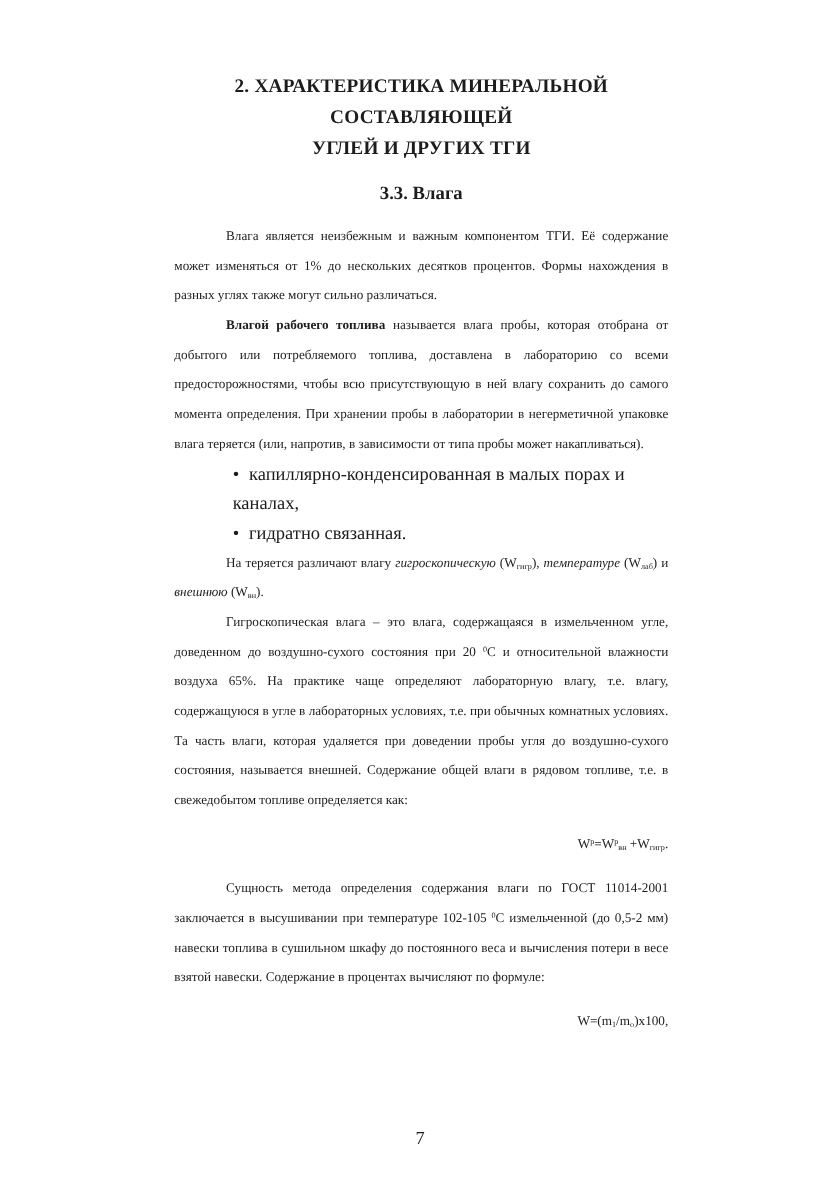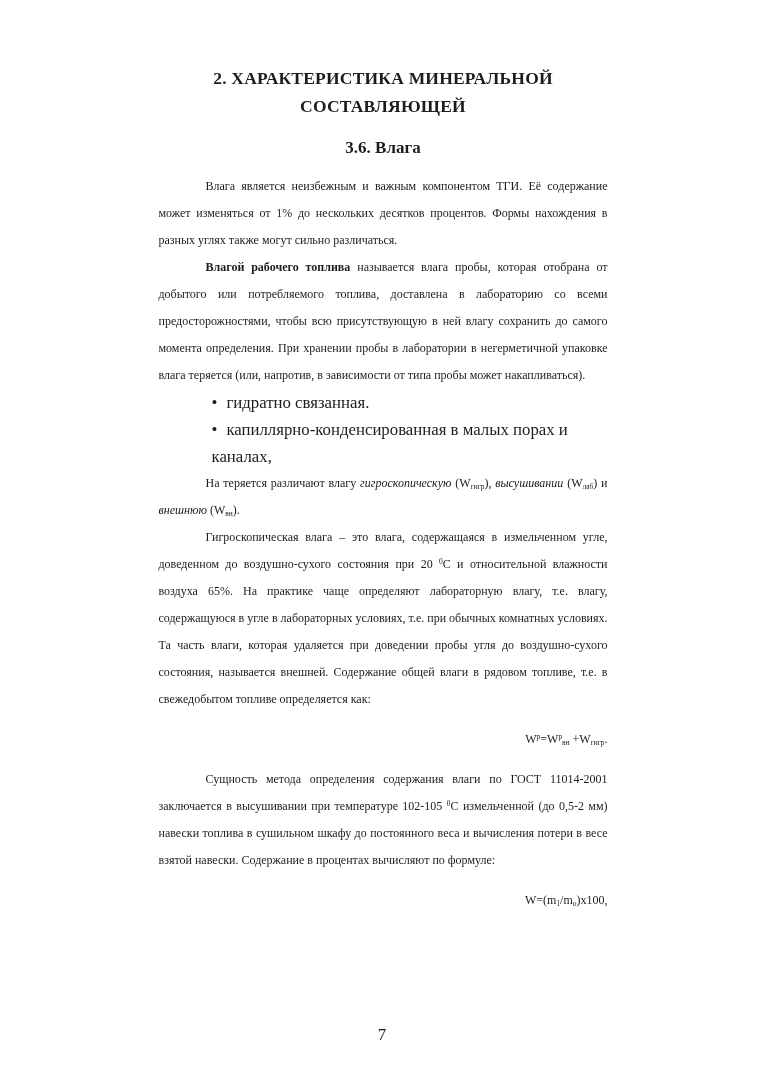--- a/index.html
+++ b/index.html
@@ -77,39 +77,40 @@
     line-height: 27px;
   }
 </style>
 </head>
 <body>
 
 <div class="page">
 
   <h1 class="chapter">
     <span>2. ХАРАКТЕРИСТИКА МИНЕРАЛЬНОЙ СОСТАВЛЯЮЩЕЙ</span><br>
+    <span>УГЛЕЙ И ДРУГИХ ТГИ</span>
   </h1>
 
-  <h2 class="section">3.6. Влага</h2>
+  <h2 class="section">3.3. Влага</h2>
 
   <p class="indent">Влага является неизбежным и важным компонентом ТГИ. Её содержание может изменяться от 1% до нескольких десятков процентов. Формы нахождения в разных углях также могут сильно различаться.</p>
 
   <p class="indent"><b>Влагой рабочего топлива</b><span> называется влага пробы, которая отобрана от добытого или потребляемого топлива, доставлена в лабораторию со всеми предосторожностями, чтобы всю присутствующую в ней влагу сохранить до самого момента определения. При хранении пробы в лаборатории в негерметичной упаковке влага теряется (или, напротив, в зависимости от типа пробы может накапливаться).</span></p>
 
 
   <ul class="bullets">
     <li>
-      <span class="mk">•</span><span>гидратно связанная.</span>
+      <span class="mk">•</span><span>капиллярно-конденсированная в малых порах и каналах,</span>
     </li>
     <li>
-      <span class="mk">•</span><span>капиллярно-конденсированная в малых порах и каналах,</span>
+      <span class="mk">•</span><span>гидратно связанная.</span>
     </li>
   </ul>
 
-  <p class="indent"><span>На теряется различают влагу </span><i>гигроскопическую</i><span> (W</span><sub>гигр</sub><span>), </span><i>высушивании</i><span> (W</span><sub>лаб</sub><span>) и </span><i>внешнюю</i><span> (W</span><sub>вн</sub><span>).</span></p>
+  <p class="indent"><span>На теряется различают влагу </span><i>гигроскопическую</i><span> (W</span><sub>гигр</sub><span>), </span><i>температуре</i><span> (W</span><sub>лаб</sub><span>) и </span><i>внешнюю</i><span> (W</span><sub>вн</sub><span>).</span></p>
 
   <p class="indent"><span>Гигроскопическая влага – это влага, содержащаяся в измельченном угле, доведенном до воздушно-сухого состояния при 20 </span><sup>0</sup><span>С и относительной влажности воздуха 65%. На практике чаще определяют лабораторную влагу, т.е. влагу, содержащуюся в угле в лабораторных условиях, т.е. при обычных комнатных условиях. Та часть влаги, которая удаляется при доведении пробы угля до воздушно-сухого состояния, называется внешней. Содержание общей влаги в рядовом топливе, т.е. в свежедобытом топливе определяется как:</span></p>
 
   <p class="formula"><span>W</span><sup>p</sup><span>=W</span><sup>p</sup><sub>вн</sub><span> +W</span><sub>гигр</sub><span>.</span></p>
 
   <p class="indent"><span>Сущность метода определения содержания влаги по ГОСТ 11014-2001 заключается в высушивании при температуре 102-105 </span><sup>0</sup><span>С измельченной (до 0,5-2 мм) навески топлива в сушильном шкафу до постоянного веса и вычисления потери в весе взятой навески. Содержание в процентах вычисляют по формуле:</span></p>
 
   <p class="formula"><span>W=(m</span><sub>1</sub><span>/m</span><sub>o</sub><span>)x100,</span></p>
 
 

